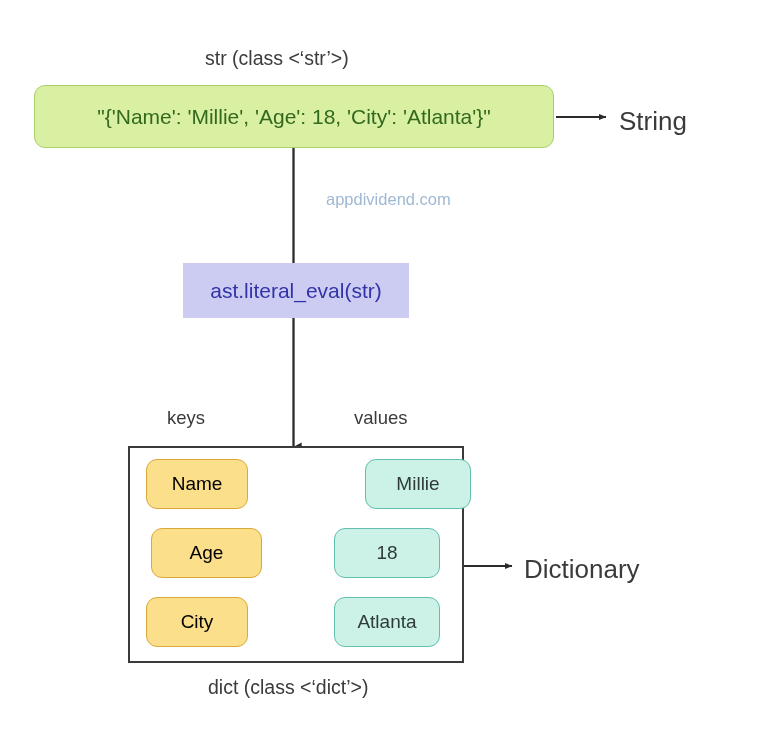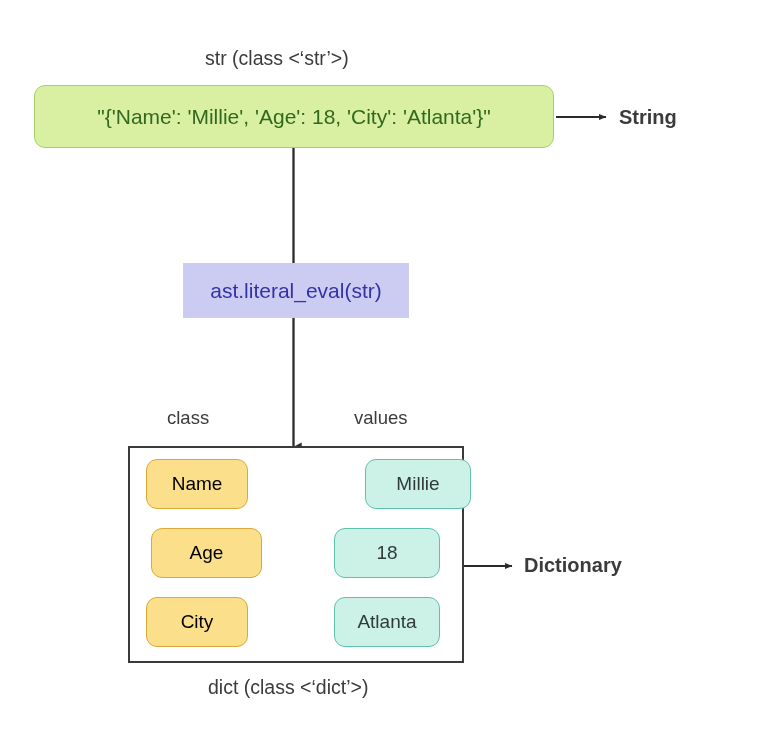--- a/index.html
+++ b/index.html
@@ -36,23 +36,22 @@
   .caption {
     position: absolute;
     color: #3b3b3b;
     font-size: 19.5px;
     white-space: nowrap;
     text-align: center;
   }
   .side-label {
     position: absolute;
     color: #3b3b3b;
-    font-size: 20px;
+    font-size: 26px;
     white-space: nowrap;
-    font-weight: bold;
   }
   .col-label {
     position: absolute;
     color: #3b3b3b;
     font-size: 18.5px;
     white-space: nowrap;
   }
 
   
   #str-node {
@@ -165,24 +164,25 @@
 
     <line x1="464" y1="566" x2="512" y2="566" stroke="#2b2b2b" stroke-width="2.1" marker-end="url(#arrow-solid)"></line>
   </svg>
 
   <div class="caption" id="cap-str">str (class &lt;‘str’&gt;)</div>
 
   <div class="node" id="str-node">"{'Name': 'Millie', 'Age': 18, 'City': 'Atlanta'}"</div>
 
   <div class="side-label" id="lbl-string">String</div>
 
+  <div id="watermark">appdividend.com</div>
 
   <div class="node" id="func-node">ast.literal_eval(str)</div>
 
-  <div class="col-label" id="lbl-keys">class</div>
+  <div class="col-label" id="lbl-keys">keys</div>
   <div class="col-label" id="lbl-vals">values</div>
 
   <div id="dict-box"></div>
 
   <div class="node key-node" id="key-0">Name</div>
   <div class="node key-node" id="key-1">Age</div>
   <div class="node key-node" id="key-2">City</div>
 
   <div class="node val-node" id="val-0">Millie</div>
   <div class="node val-node" id="val-1">18</div>

